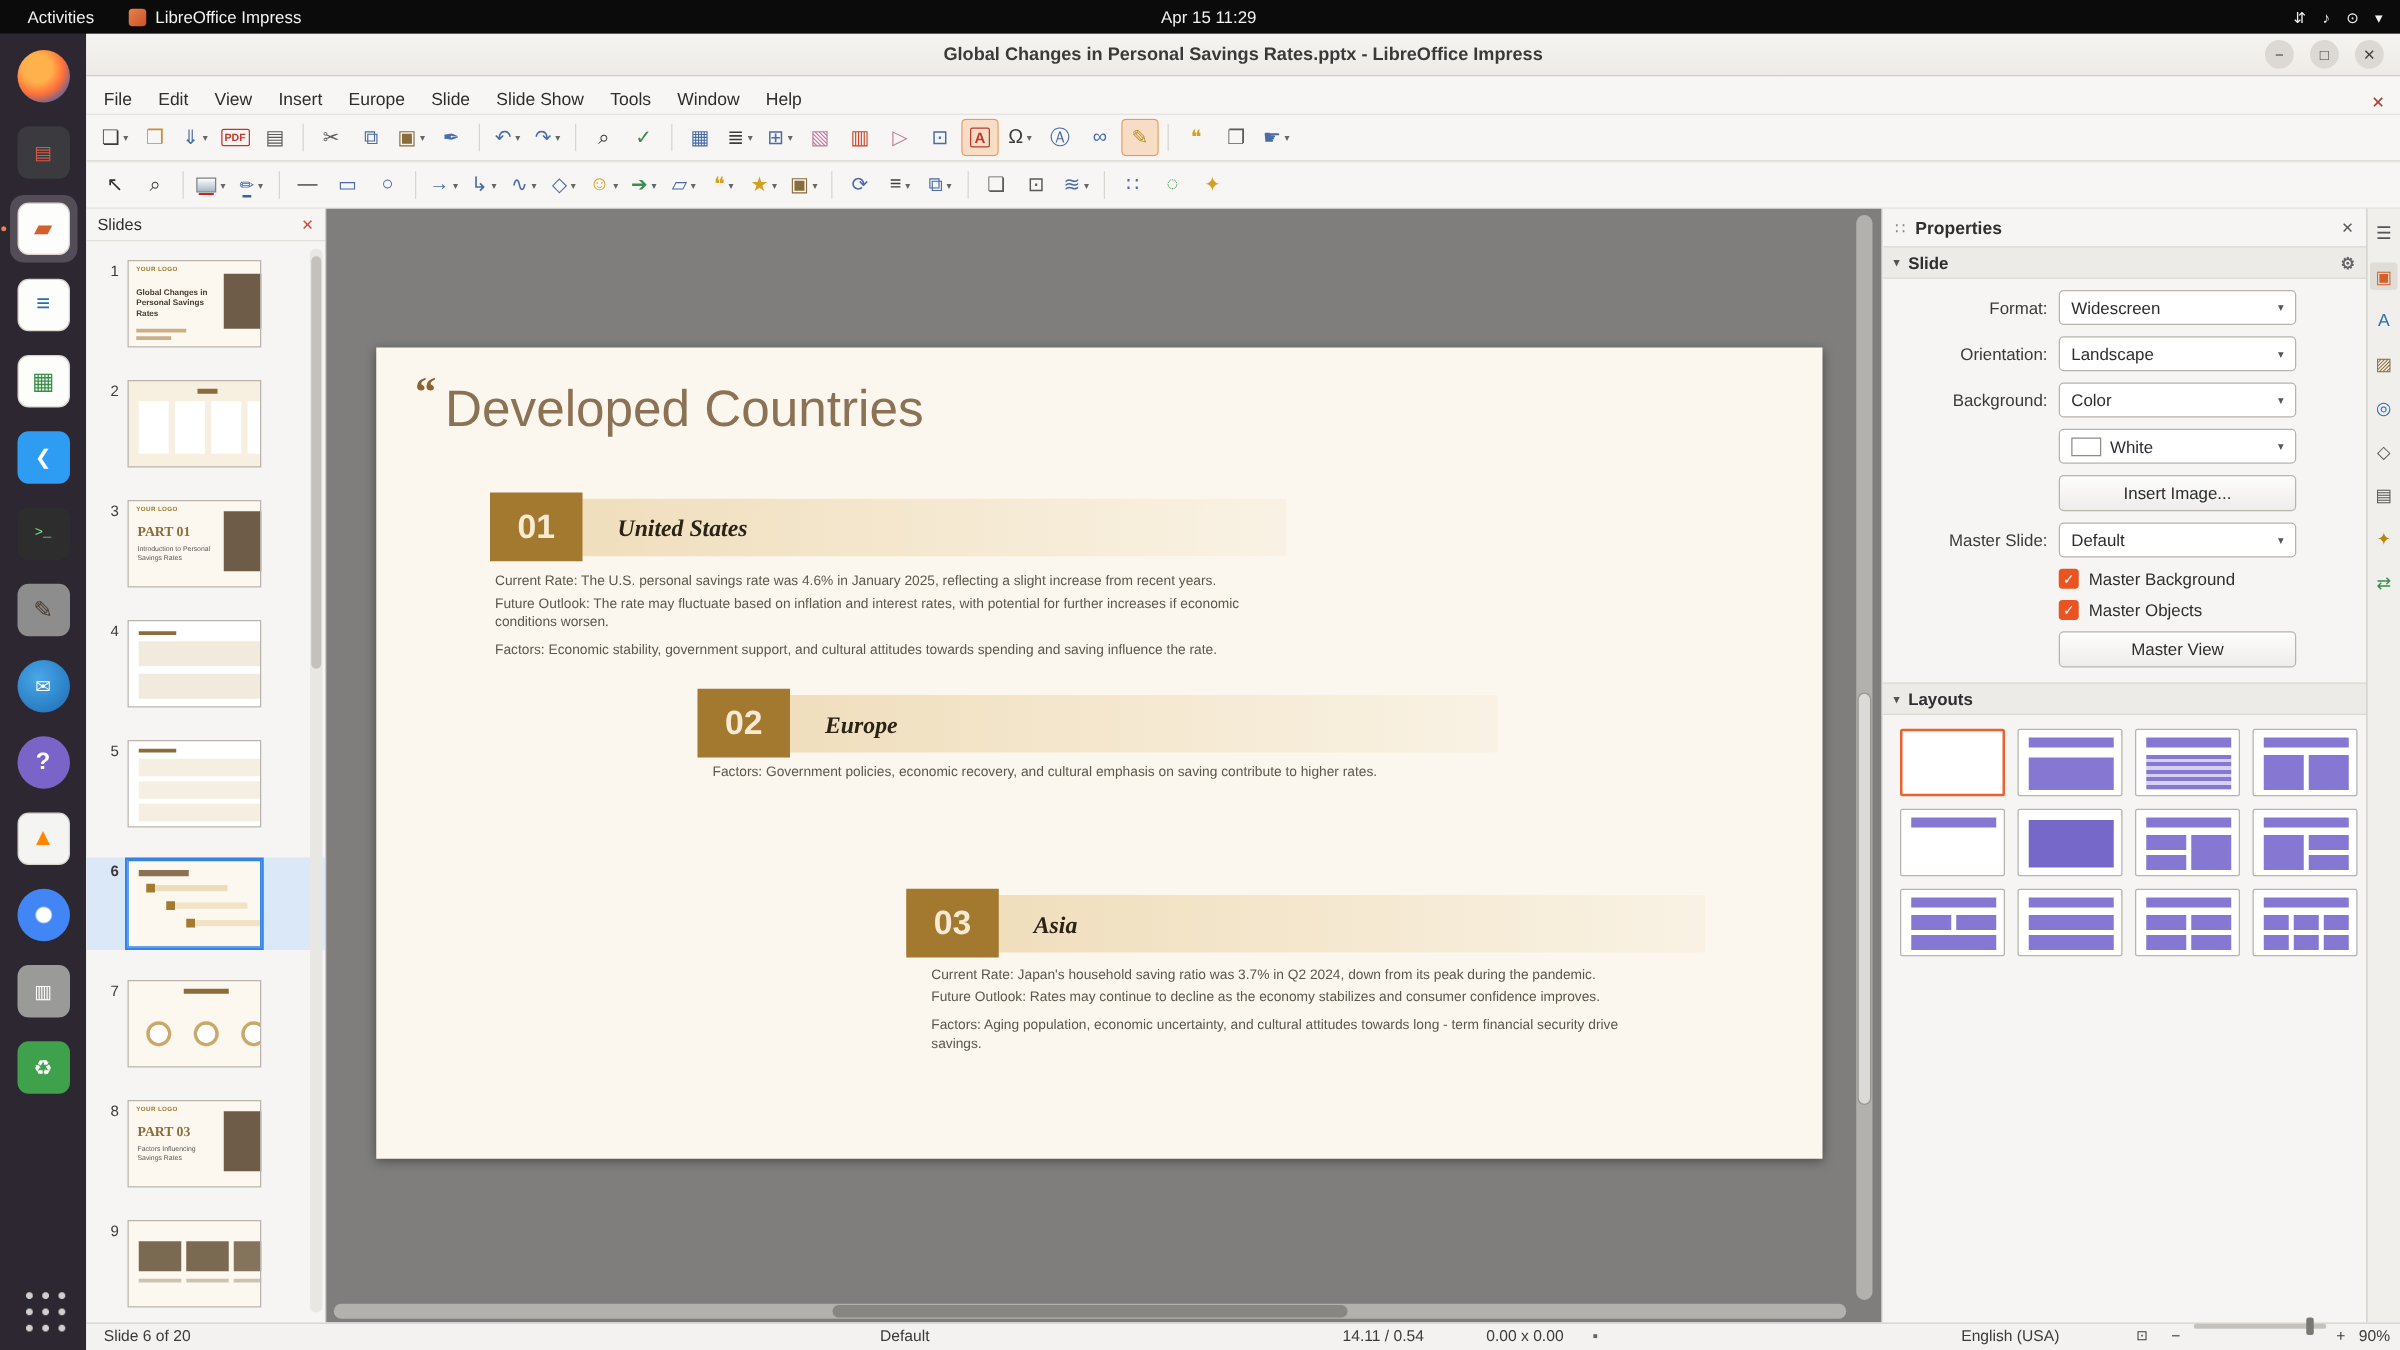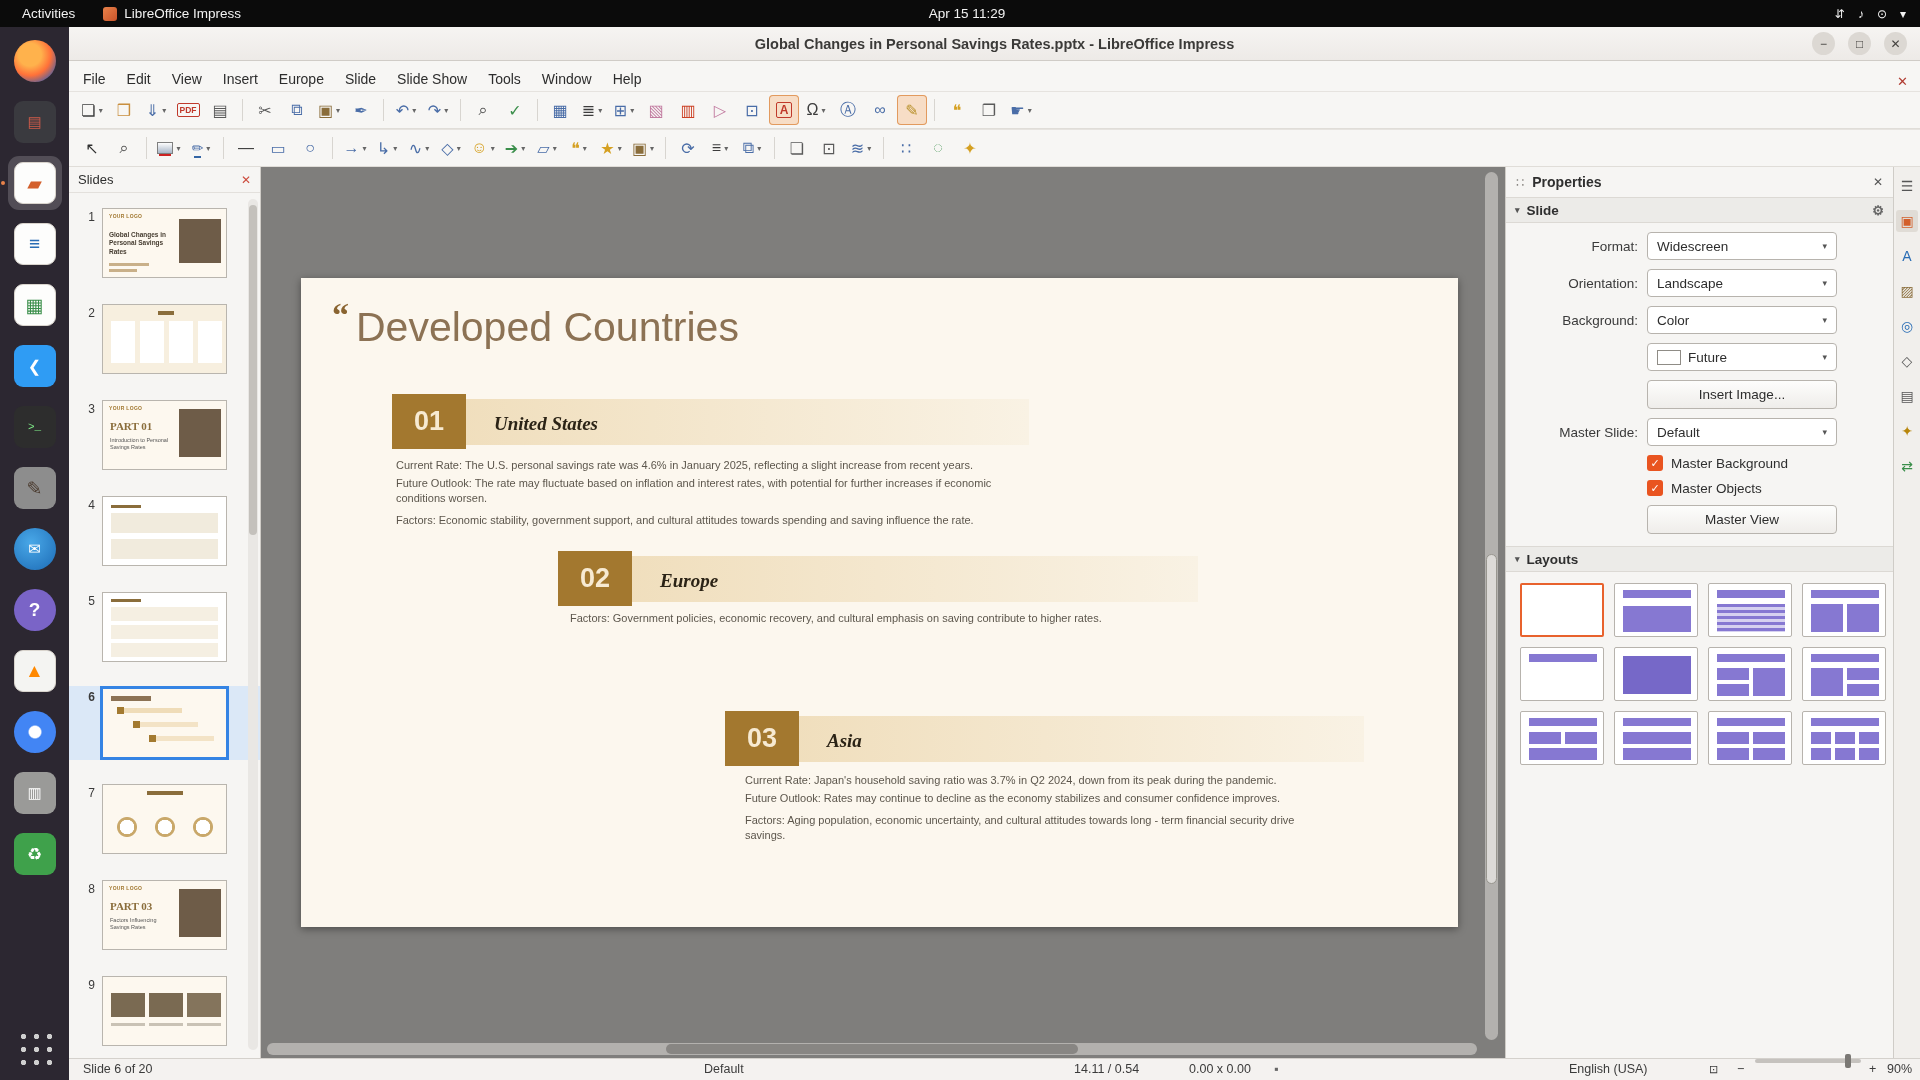--- a/index.html
+++ b/index.html
@@ -82,21 +82,21 @@
   
   .slides-panel { width:192px; background:#f6f5f3; border-right:1px solid #cfccc7; display:flex;
                   flex-direction:column; flex:none; position:relative; }
   .sp-header { height:26px; display:flex; align-items:center; padding:0 9px; font-size:13px; color:#2e2e2e;
                border-bottom:1px solid #e3e0dc; flex:none; }
   .sp-close { margin-left:auto; color:#cc4b3d; font-size:12px; }
   .sp-body { flex:1; overflow:hidden; padding-top:13px; }
   .thumb { display:flex; align-items:flex-start; margin-bottom:22px; padding:2px 0 2px 4px; }
   .thumb-num { width:22px; text-align:right; margin-right:7px; font-size:12px; color:#3a3a3a; padding-top:2px; }
   .thumb.selected .thumb-num { font-weight:bold; }
-  .thumb-box { width:125px; height:70px; background:#fdf8ef; border:1px solid #b9b5ae; position:relative;
+  .thumb-box { width:107px; height:70px; background:#fdf8ef; border:1px solid #b9b5ae; position:relative;
                overflow:hidden; background-repeat:no-repeat; }
   .thumb.selected { background:#dbe8f7; }
   .thumb.selected .thumb-box { outline:2px solid #3584e4; border-color:#3584e4; }
   .thumb-box span:empty { display:none; }
   .t-tag { position:absolute; top:4px; left:6px; font-size:5px; letter-spacing:.3px; color:#a0772f; font-weight:bold; }
   .t-part { position:absolute; top:19px; left:7px; font-size:11px; font-weight:bold; color:#8a6d3b;
             font-family:"Liberation Serif",serif; }
   .t-sub { position:absolute; top:36px; left:7px; width:60px; font-size:5.5px; color:#555; line-height:1.3; }
   .t-title { position:absolute; top:22px; left:6px; width:64px; font-size:6.5px; font-weight:bold; color:#453c30; line-height:1.3; }
   .k-cover .thumb-box { background-image:
@@ -840,21 +840,21 @@
           <span class="plabel">Background:</span>
           <div class="dd-ctl">
             <span class="val">Color</span>
             <span class="arr">▾</span>
           </div>
         </div>
         <div class="prow">
           <span class="plabel"></span>
           <div class="dd-ctl">
             <span class="color-swatch"></span>
-            <span class="val">Future</span>
+            <span class="val">White</span>
             <span class="arr">▾</span>
           </div>
         </div>
         <div class="prow">
           <span class="plabel"></span>
           <button class="pbtn wide">Insert Image...</button>
         </div>
         <div class="prow">
           <span class="plabel">Master Slide:</span>
           <div class="dd-ctl">

